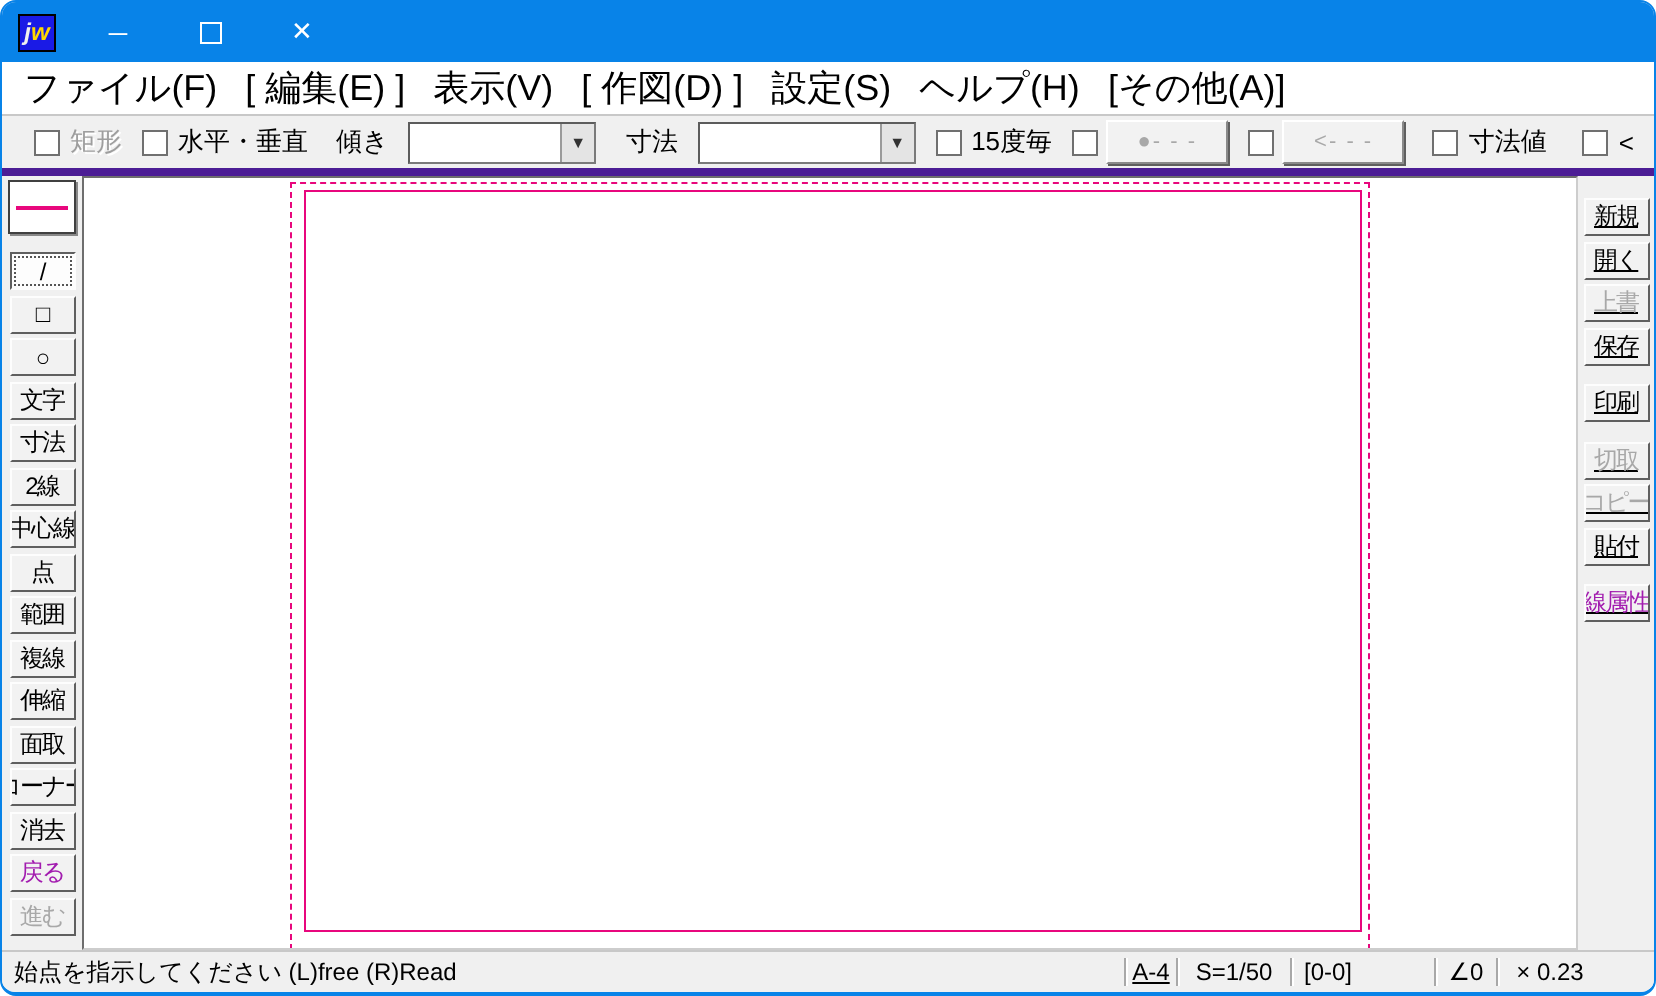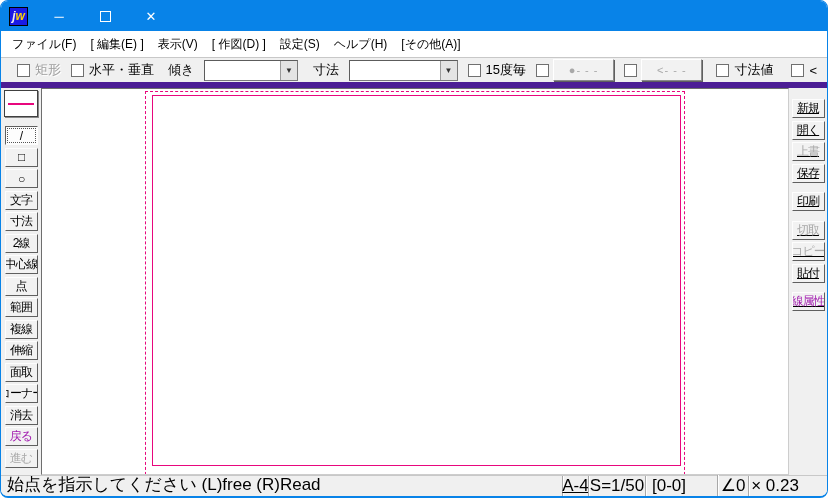--- a/index.html
+++ b/index.html
@@ -38,29 +38,29 @@
   }
   .caption-btn.max span {
     display:block; width: 11px; height: 11px; border: 1px solid #fff;
   }
 
   
   .menubar {
     height: 27px; flex: 0 0 27px;
     background: #ffffff; border-bottom: 1px solid #c8c8c8;
     display: flex; align-items: center;
-    font-size: 12px; color: #000;
+    font-size: 18px; color: #000;
     padding-left: 4px;
   }
   .menu-item { padding: 3px 7px; white-space: nowrap; }
 
   
   .optionsbar {
     height: 30px; flex: 0 0 30px;
-    background: #f0f0f0; border-bottom: 6px solid #4c1d95;
+    background: #f0f0f0; border-bottom: 4px solid #4c1d95;
     display: flex; align-items: center;
     font-size: 13px; padding-left: 16px; white-space: nowrap; justify-content: flex-end;
   }
   .checkbox {
     width: 13px; height: 13px; background: #fff;
     border: 1px solid #707070; display: inline-block; flex: 0 0 13px;
   }
   .opt-label { margin: 0 10px 0 5px; }
   .opt-label.disabled { color: #9e9e9e; text-shadow: 1px 1px 0 #fff; }
   .combo {
@@ -137,22 +137,22 @@
   }
   .paper-solid {
     position: absolute; left: 110px; top: 6px; width: 529px; height: 371px;
     border: 1px solid #E8077D;
   }
 
   
   .statusbar {
     height: 21px; flex: 0 0 21px;
     background: #f0f0f0; border-top: 1px solid #c8c8c8;
-    display: flex; align-items: flex-end;
-    font-size: 17px; color: #000;
+    display: flex; align-items: center;
+    font-size: 12px; color: #000;
   }
   .status-msg { flex: 1; display: flex; align-items: center; padding-left: 6px; white-space: nowrap; }
   .status-pane {
     border-left: 1px solid #a8a8a8; box-shadow: inset 1px 0 0 #fff;
     display: flex; align-items: center; justify-content: center;
     padding: 0 6px; white-space: nowrap;
   }
   .status-pane.paper { width: 26px; text-decoration: underline; }
   .status-pane.scale { width: 57px; }
   .status-pane.layer { width: 72px; justify-content: flex-start; }

